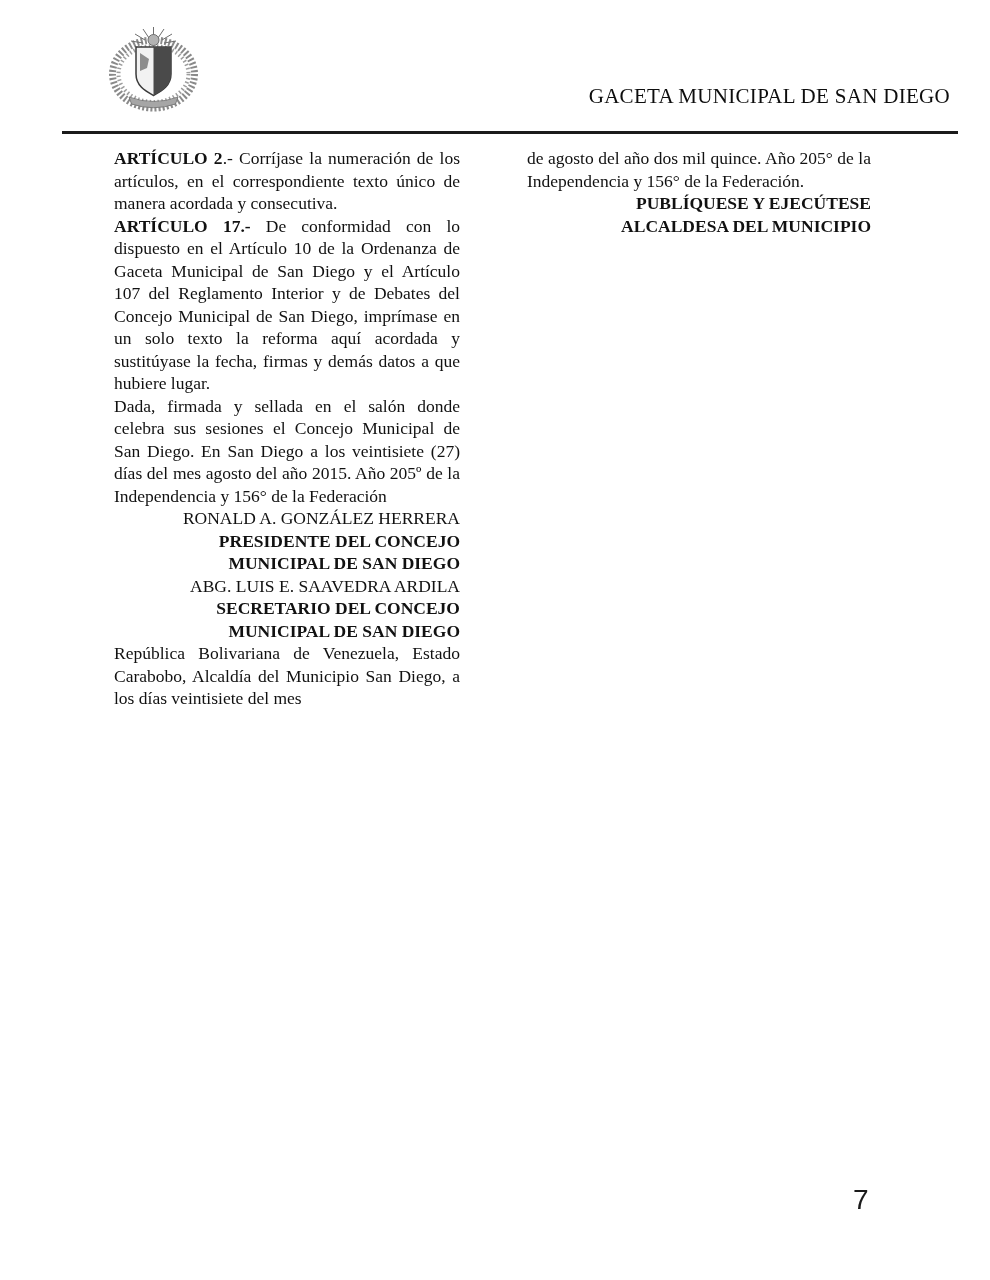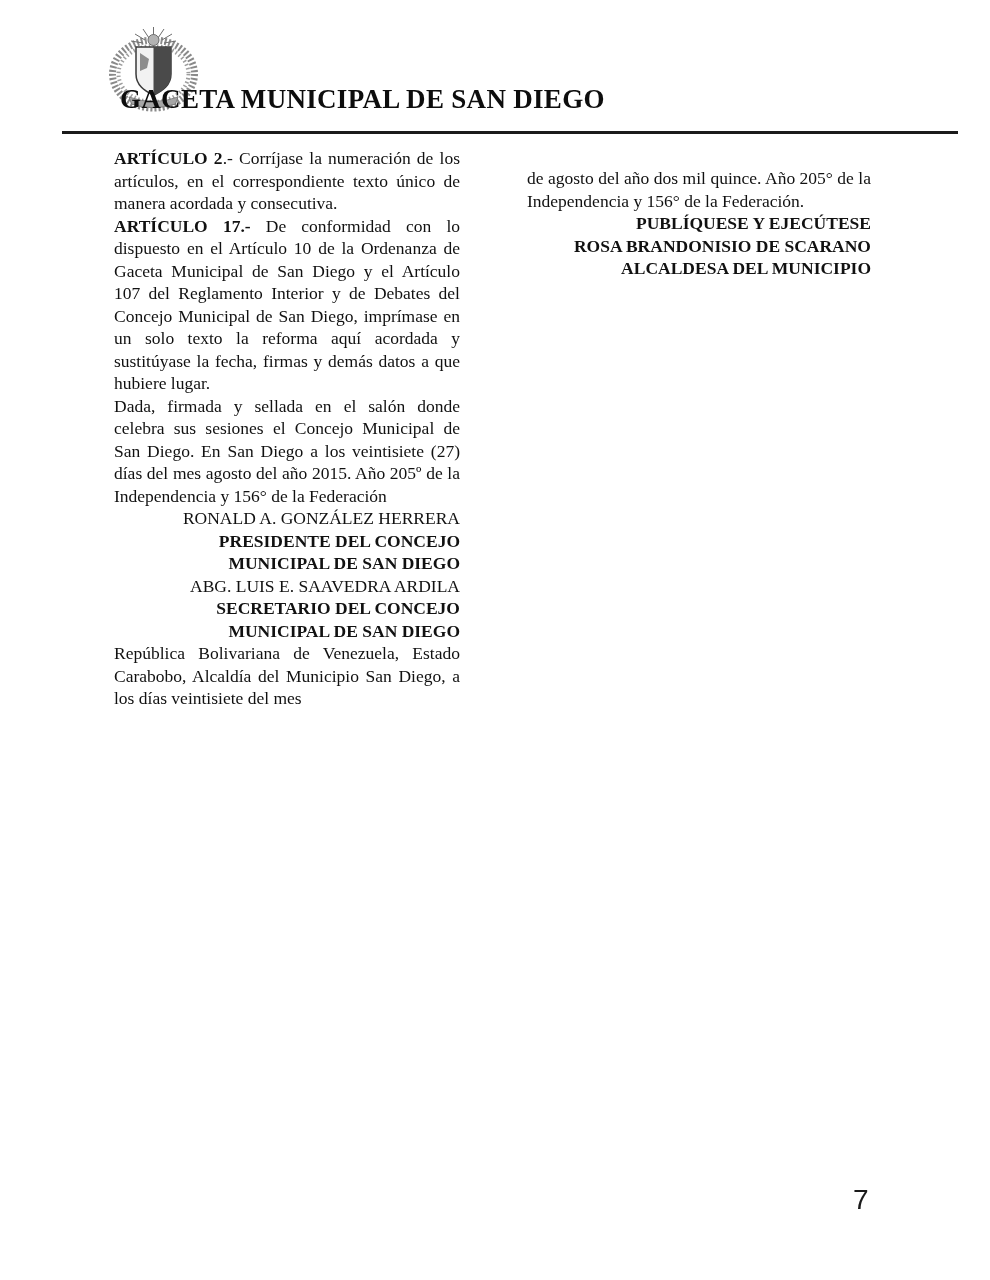--- a/index.html
+++ b/index.html
@@ -3,27 +3,27 @@
 <meta charset="utf-8">
 <style>
   html, body { margin:0; padding:0; background:#ffffff; }
   .page {
     position:relative; width:990px; height:1280px; background:#ffffff;
     font-family:"Liberation Serif", serif; color:#111111; overflow:hidden;
   }
   .seal { position:absolute; left:107px; top:27px; width:93px; height:85px; }
   .doc-title {
     position:absolute; left:120px; right:40px; top:84px;
-    text-align:left; font-size:27px; font-weight:bold; letter-spacing:0.3px;
+    text-align:right; font-size:21px; font-weight:normal; letter-spacing:0.3px;
     color:#0d0d0d;
   }
   .rule { position:absolute; left:62px; top:131px; width:896px; height:3px; background:#1b1b1b; }
   .col { position:absolute; top:147px; font-size:17.5px; line-height:22.5px; }
   .col-left  { left:114px; width:346px; }
-  .col-right { left:527px; width:344px;margin-top:20px; }
+  .col-right { left:527px; width:344px; }
   .col p { margin:0; text-align:justify; }
   .col p.center { text-align:right; }
   .bold { font-weight:bold; }
   .gap-art17     { margin-top:68px; }
   .gap-president { margin-top:128px; }
   .gap-secretary { margin-top:159px; }
   .gap-republica { margin-top:65px; }
   .gap-publiquese{ margin-top:18px; }
   .gap-mayor     { margin-top:206px; }
   .page-number {
@@ -79,19 +79,18 @@
     <p class="center bold">MUNICIPAL DE SAN DIEGO</p>
 
     <p class="gap-republica">República Bolivariana de Venezuela, Estado Carabobo, Alcaldía del Municipio San Diego, a los días veintisiete del mes</p>
   </div>
 
   <div class="col col-right">
     <p>de agosto del año dos mil quince. Año 205° de la Independencia y 156° de la Federación.</p>
 
     <p class="center bold gap-publiquese">PUBLÍQUESE Y EJECÚTESE</p>
 
-    <p class="center bold gap-mayor">ROSA BRANDONISIO DE SCARANO</p>
     <p class="center bold">ALCALDESA DEL MUNICIPIO</p>
   </div>
 
   <div class="page-number">7</div>
 
 </div>
 
 </body></html>

